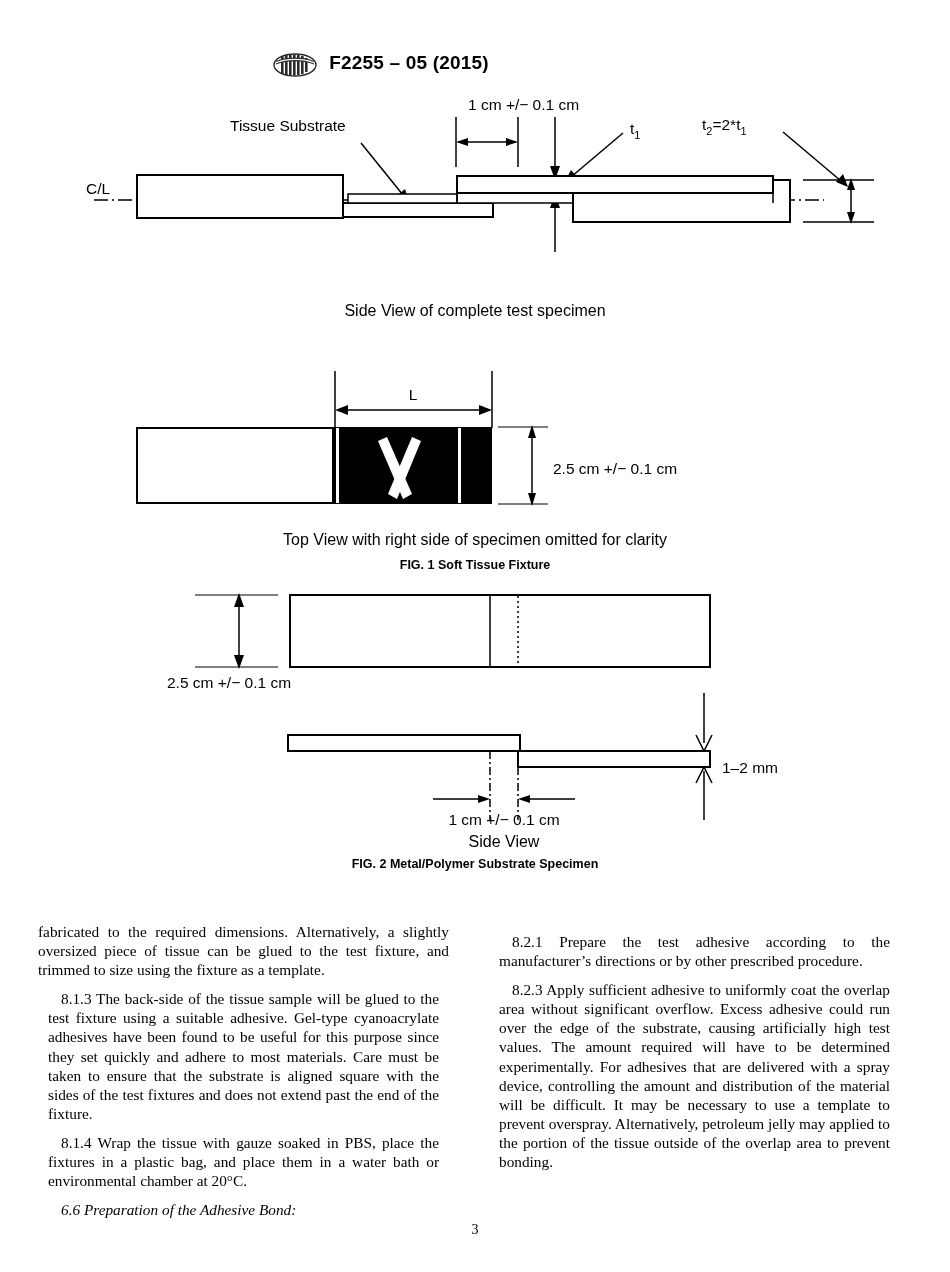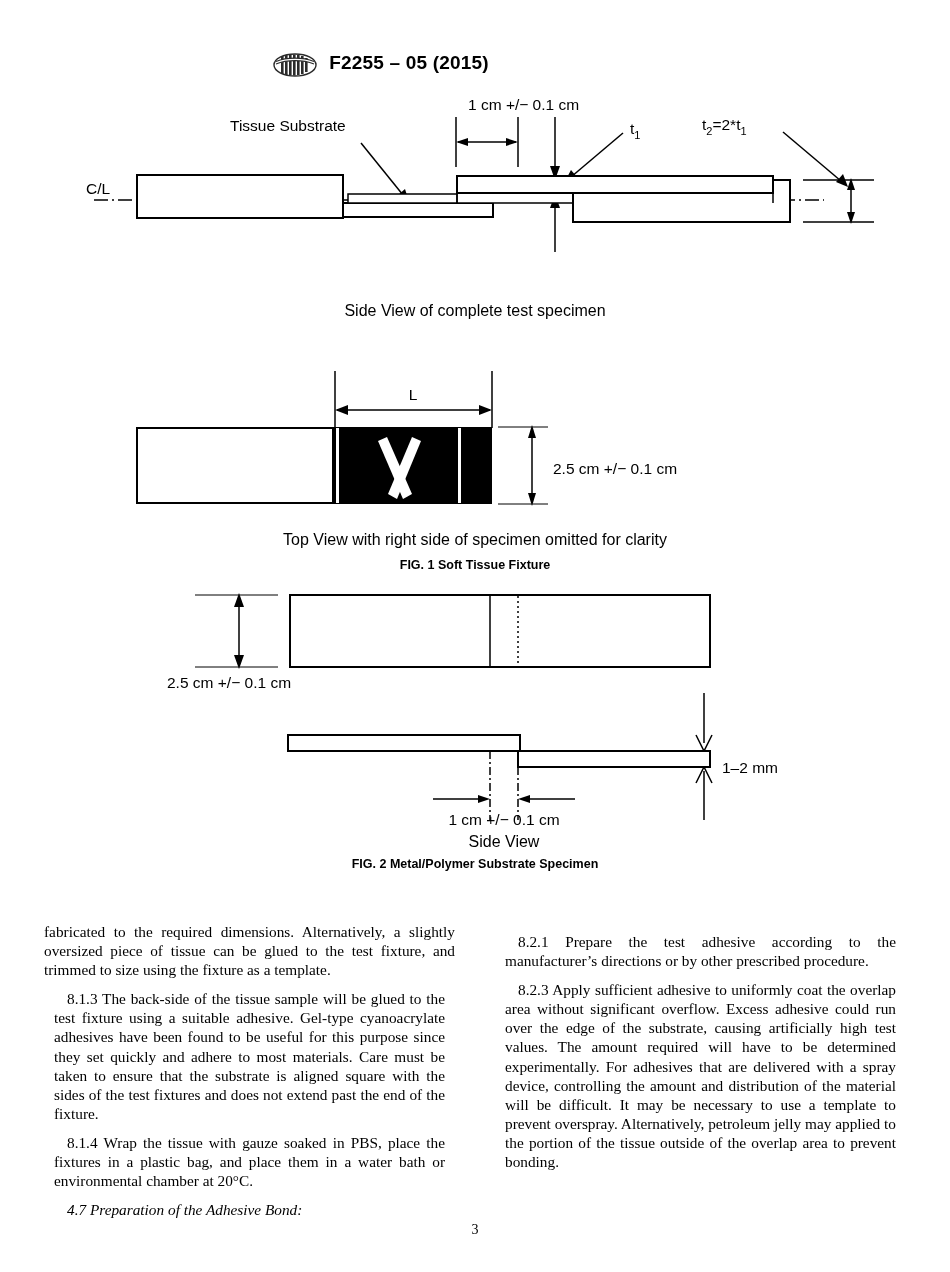--- a/index.html
+++ b/index.html
@@ -69,21 +69,21 @@
   .ln1 { stroke-width: 1; }
   .ln15 { stroke-width: 1.5; }
   .ln2 { stroke-width: 2; }
   .fill-white { fill: #ffffff; }
   .fill-black { fill: #000000; }
 
   
   .body-columns {
     position: absolute;
     top: 922px;
-    left: 44px;
+    left: 38px;
     width: 862px;
     display: flex;
     gap: 40px;
   }
   .col {
     width: 411px;
     font-size: 15.3px;
     line-height: 19.1px;
     text-align: justify;
     text-justify: inter-word;
@@ -279,21 +279,21 @@
   <text class="svg-label" x="504" y="250" text-anchor="middle">1 cm +/− 0.1 cm</text>
   <text class="svg-caption" x="504" y="272" text-anchor="middle">Side View</text>
   <text class="svg-figcaption" x="475" y="293" text-anchor="middle">FIG. 2 Metal/Polymer Substrate Specimen</text>
 </svg>
 
 <div class="body-columns">
   <div class="col">
     <p class="para">fabricated to the required dimensions. Alternatively, a slightly oversized piece of tissue can be glued to the test fixture, and trimmed to size using the fixture as a template.</p>
     <p class="para-indent">8.1.3  The back-side of the tissue sample will be glued to the test fixture using a suitable adhesive. Gel-type cyanoacrylate adhesives have been found to be useful for this purpose since they set quickly and adhere to most materials. Care must be taken to ensure that the substrate is aligned square with the sides of the test fixtures and does not extend past the end of the fixture.</p>
     <p class="para-indent">8.1.4  Wrap the tissue with gauze soaked in PBS, place the fixtures in a plastic bag, and place them in a water bath or environmental chamber at 20°C.</p>
-    <p class="para-indent para-gap italic">4.7  Preparation of the Adhesive Bond:</p>
+    <p class="para-indent para-gap italic">6.6  Preparation of the Adhesive Bond:</p>
   </div>
   <div class="col">
     <p class="para-indent">8.2.1  Prepare the test adhesive according to the manufacturer’s directions or by other prescribed procedure.</p>
     <p class="para-indent">8.2.3  Apply sufficient adhesive to uniformly coat the overlap area without significant overflow. Excess adhesive could run over the edge of the substrate, causing artificially high test values. The amount required will have to be determined experimentally. For adhesives that are delivered with a spray device, controlling the amount and distribution of the material will be difficult. It may be necessary to use a template to prevent overspray. Alternatively, petroleum jelly may applied to the portion of the tissue outside of the overlap area to prevent bonding.</p>
   </div>
 </div>
 
 <div class="page-number">3</div>
 
 </body></html>

